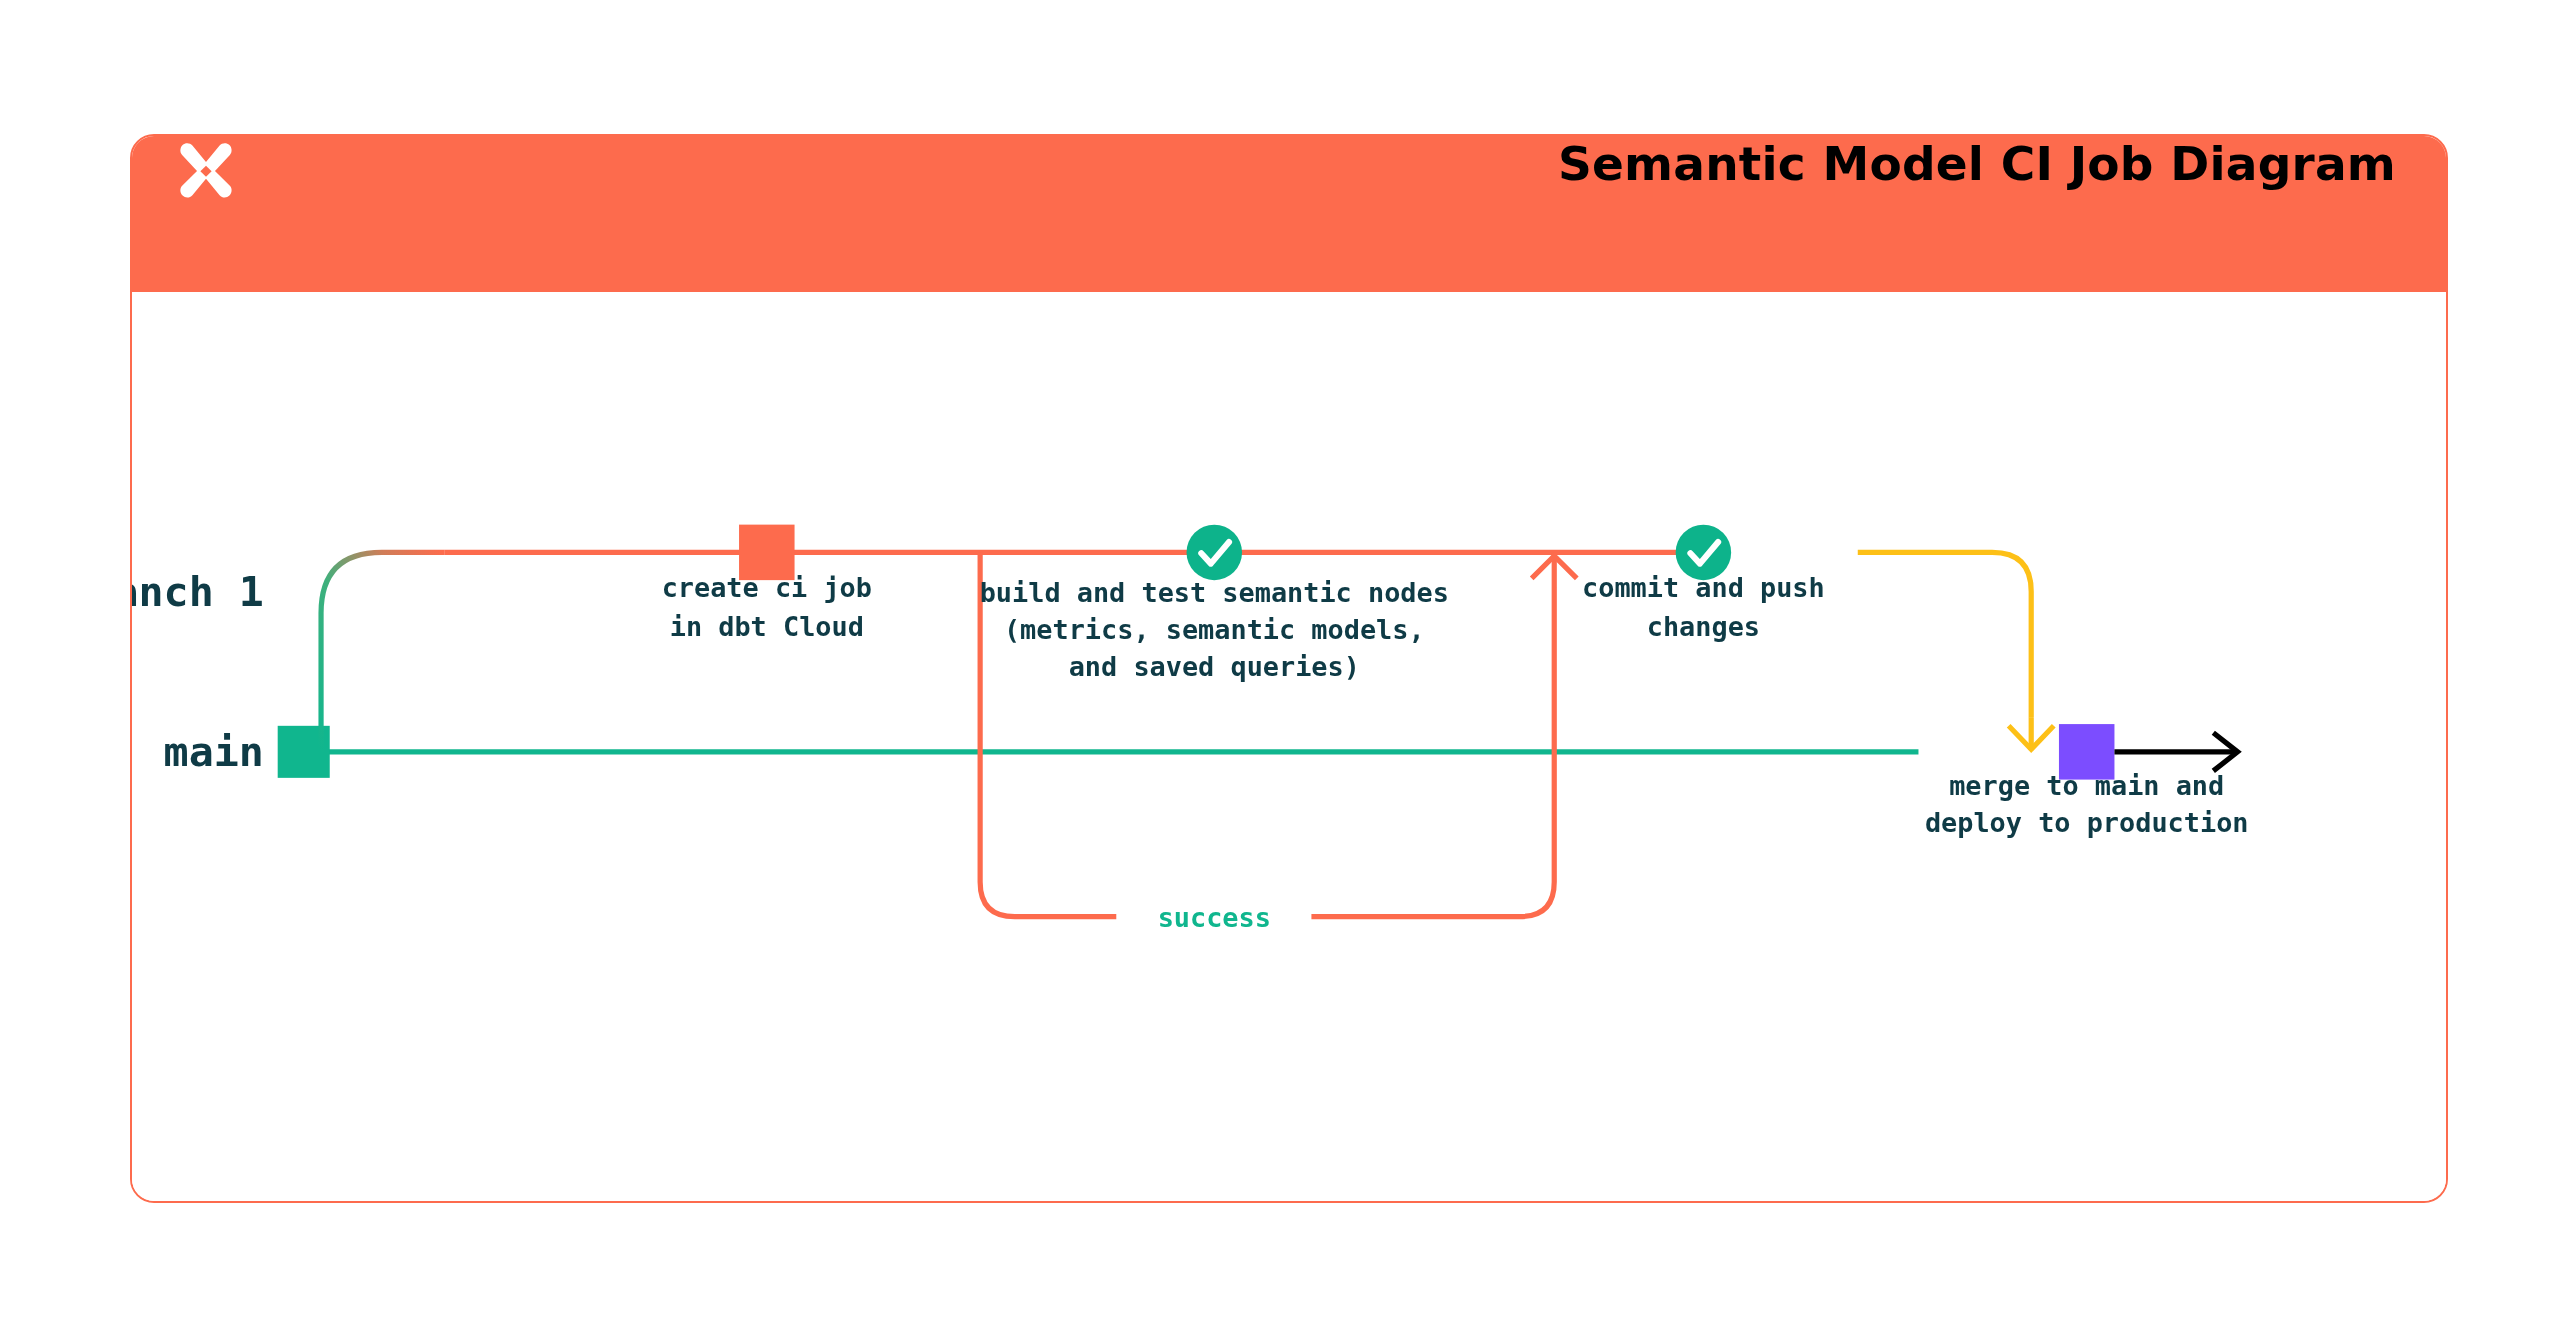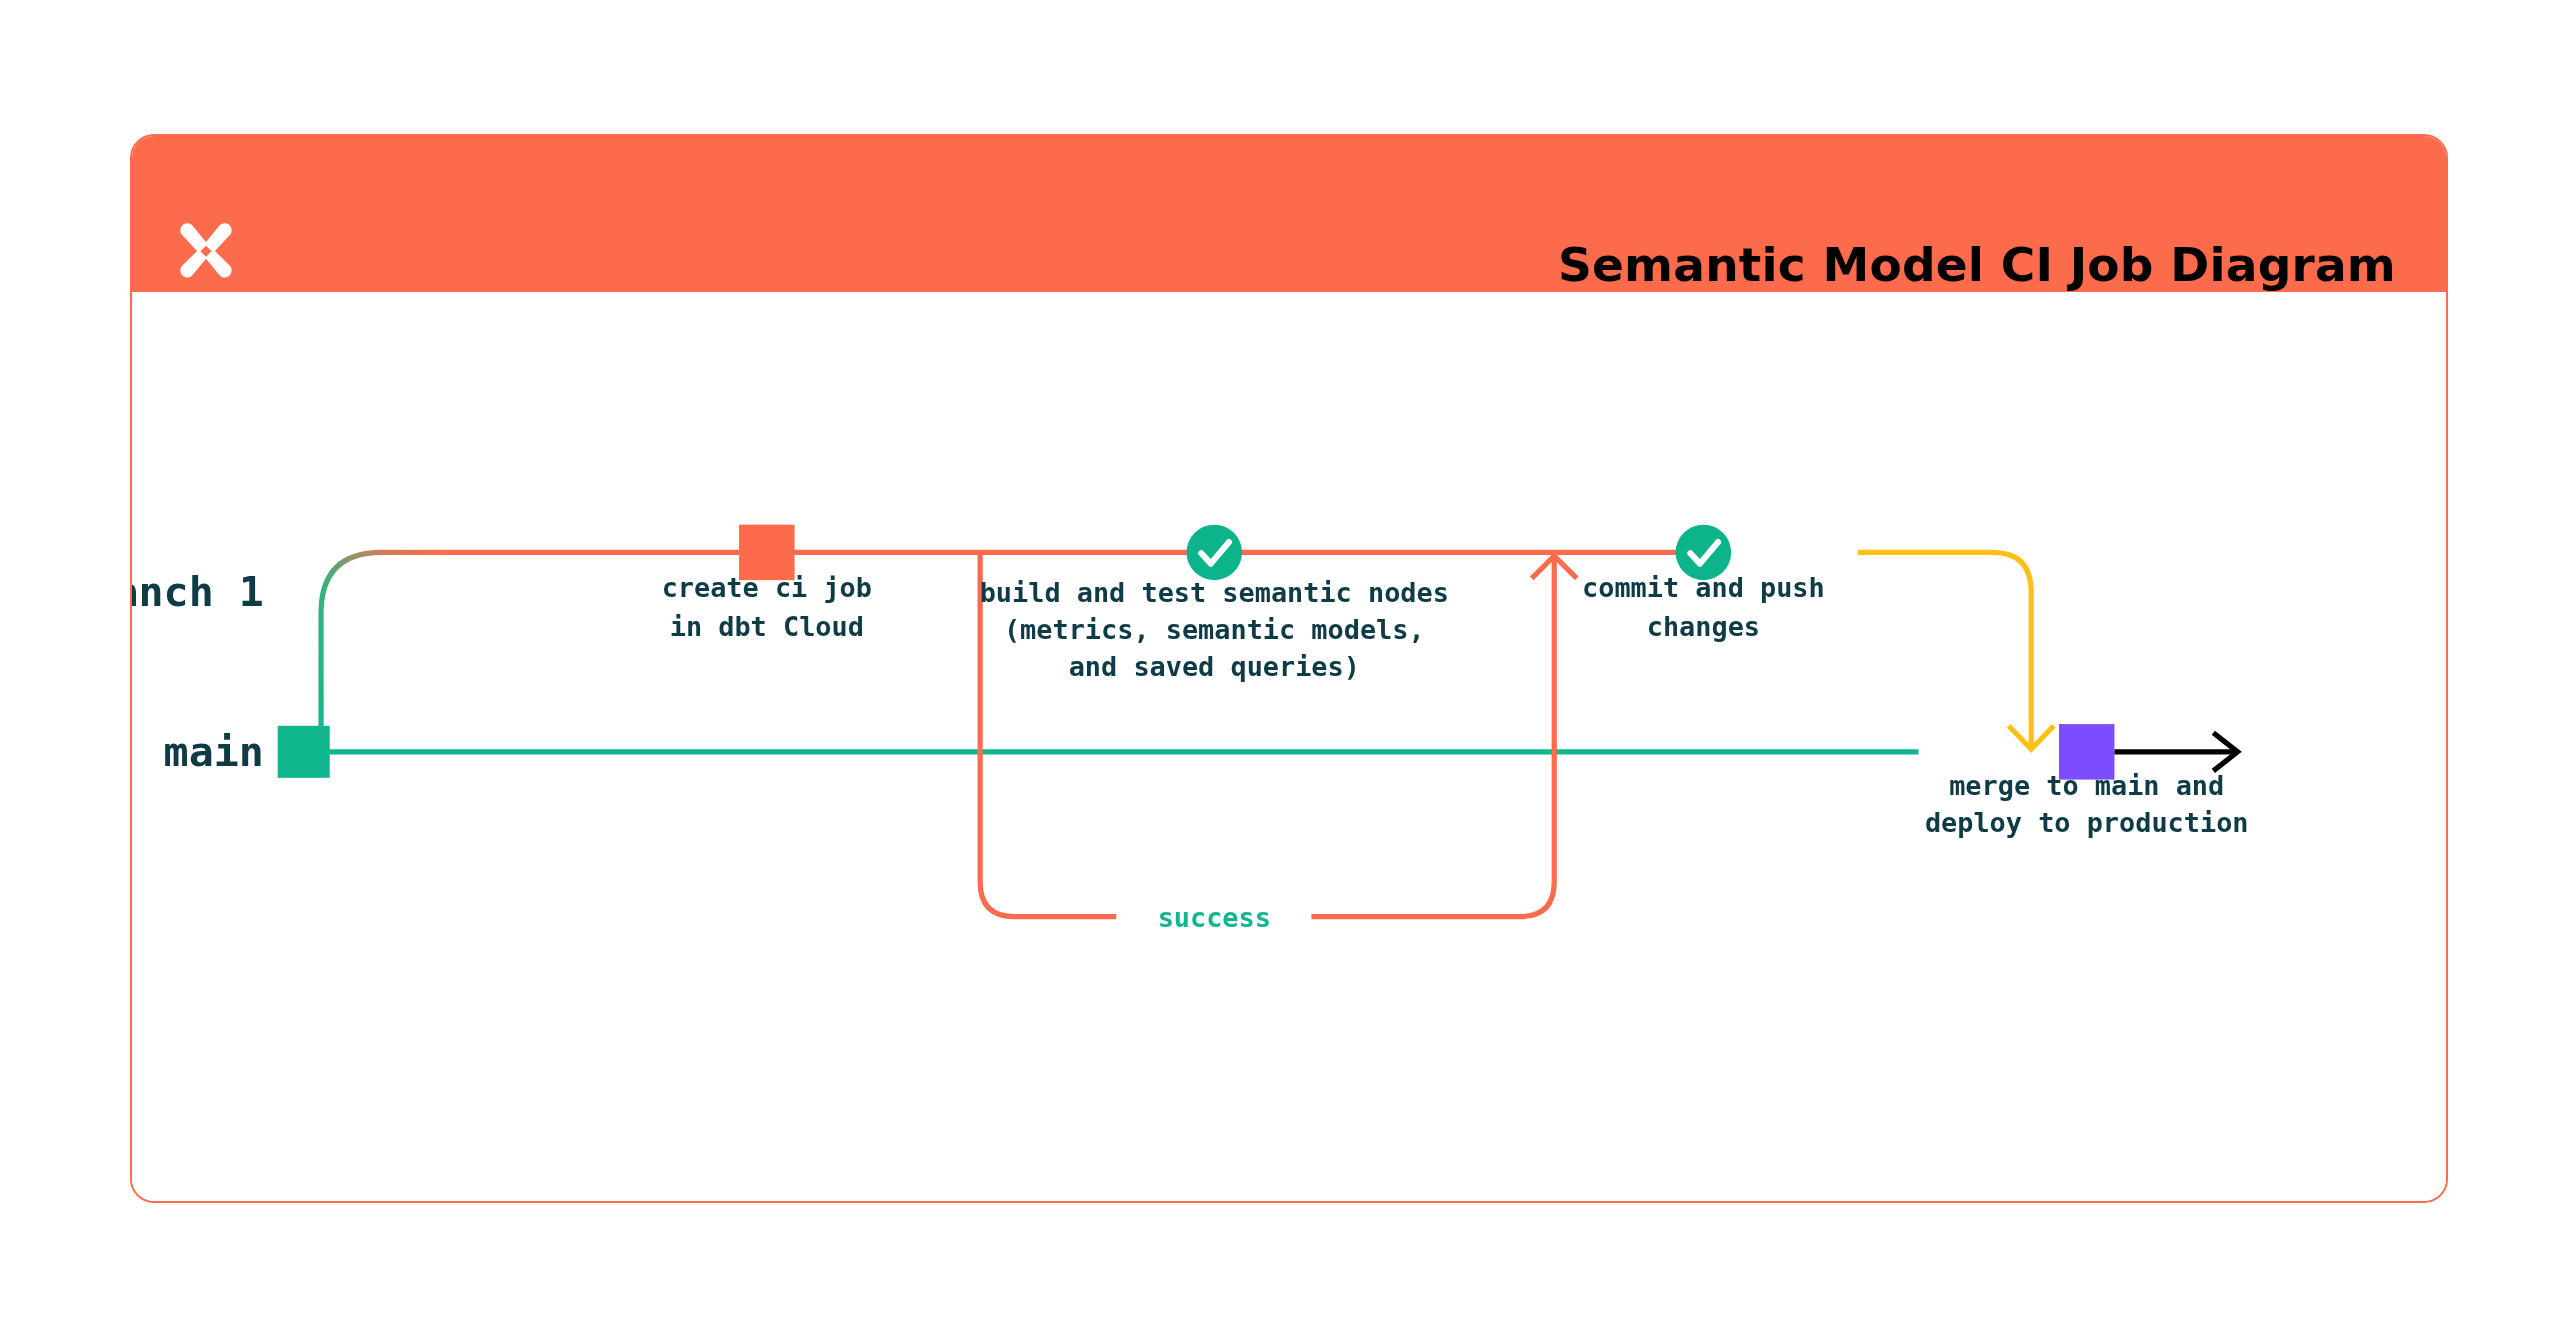--- a/index.html
+++ b/index.html
@@ -19,21 +19,21 @@
     border-radius:24px;
     background:#ffffff;
     box-sizing:border-box;
     overflow:hidden;
   }
   .card-header{
     position:absolute;
     left:0;top:0;
     width:100%;height:156px;
     background:var(--brand);
-    display:flex;align-items:flex-end;
+    display:flex;align-items:flex-start;
     box-sizing:border-box;
     padding:0 50px 0 36px;
   }
   .logo{
     width:76px;height:76px;
     flex:0 0 auto;
     display:block;
   }
   .card-title{
     margin-left:auto;

